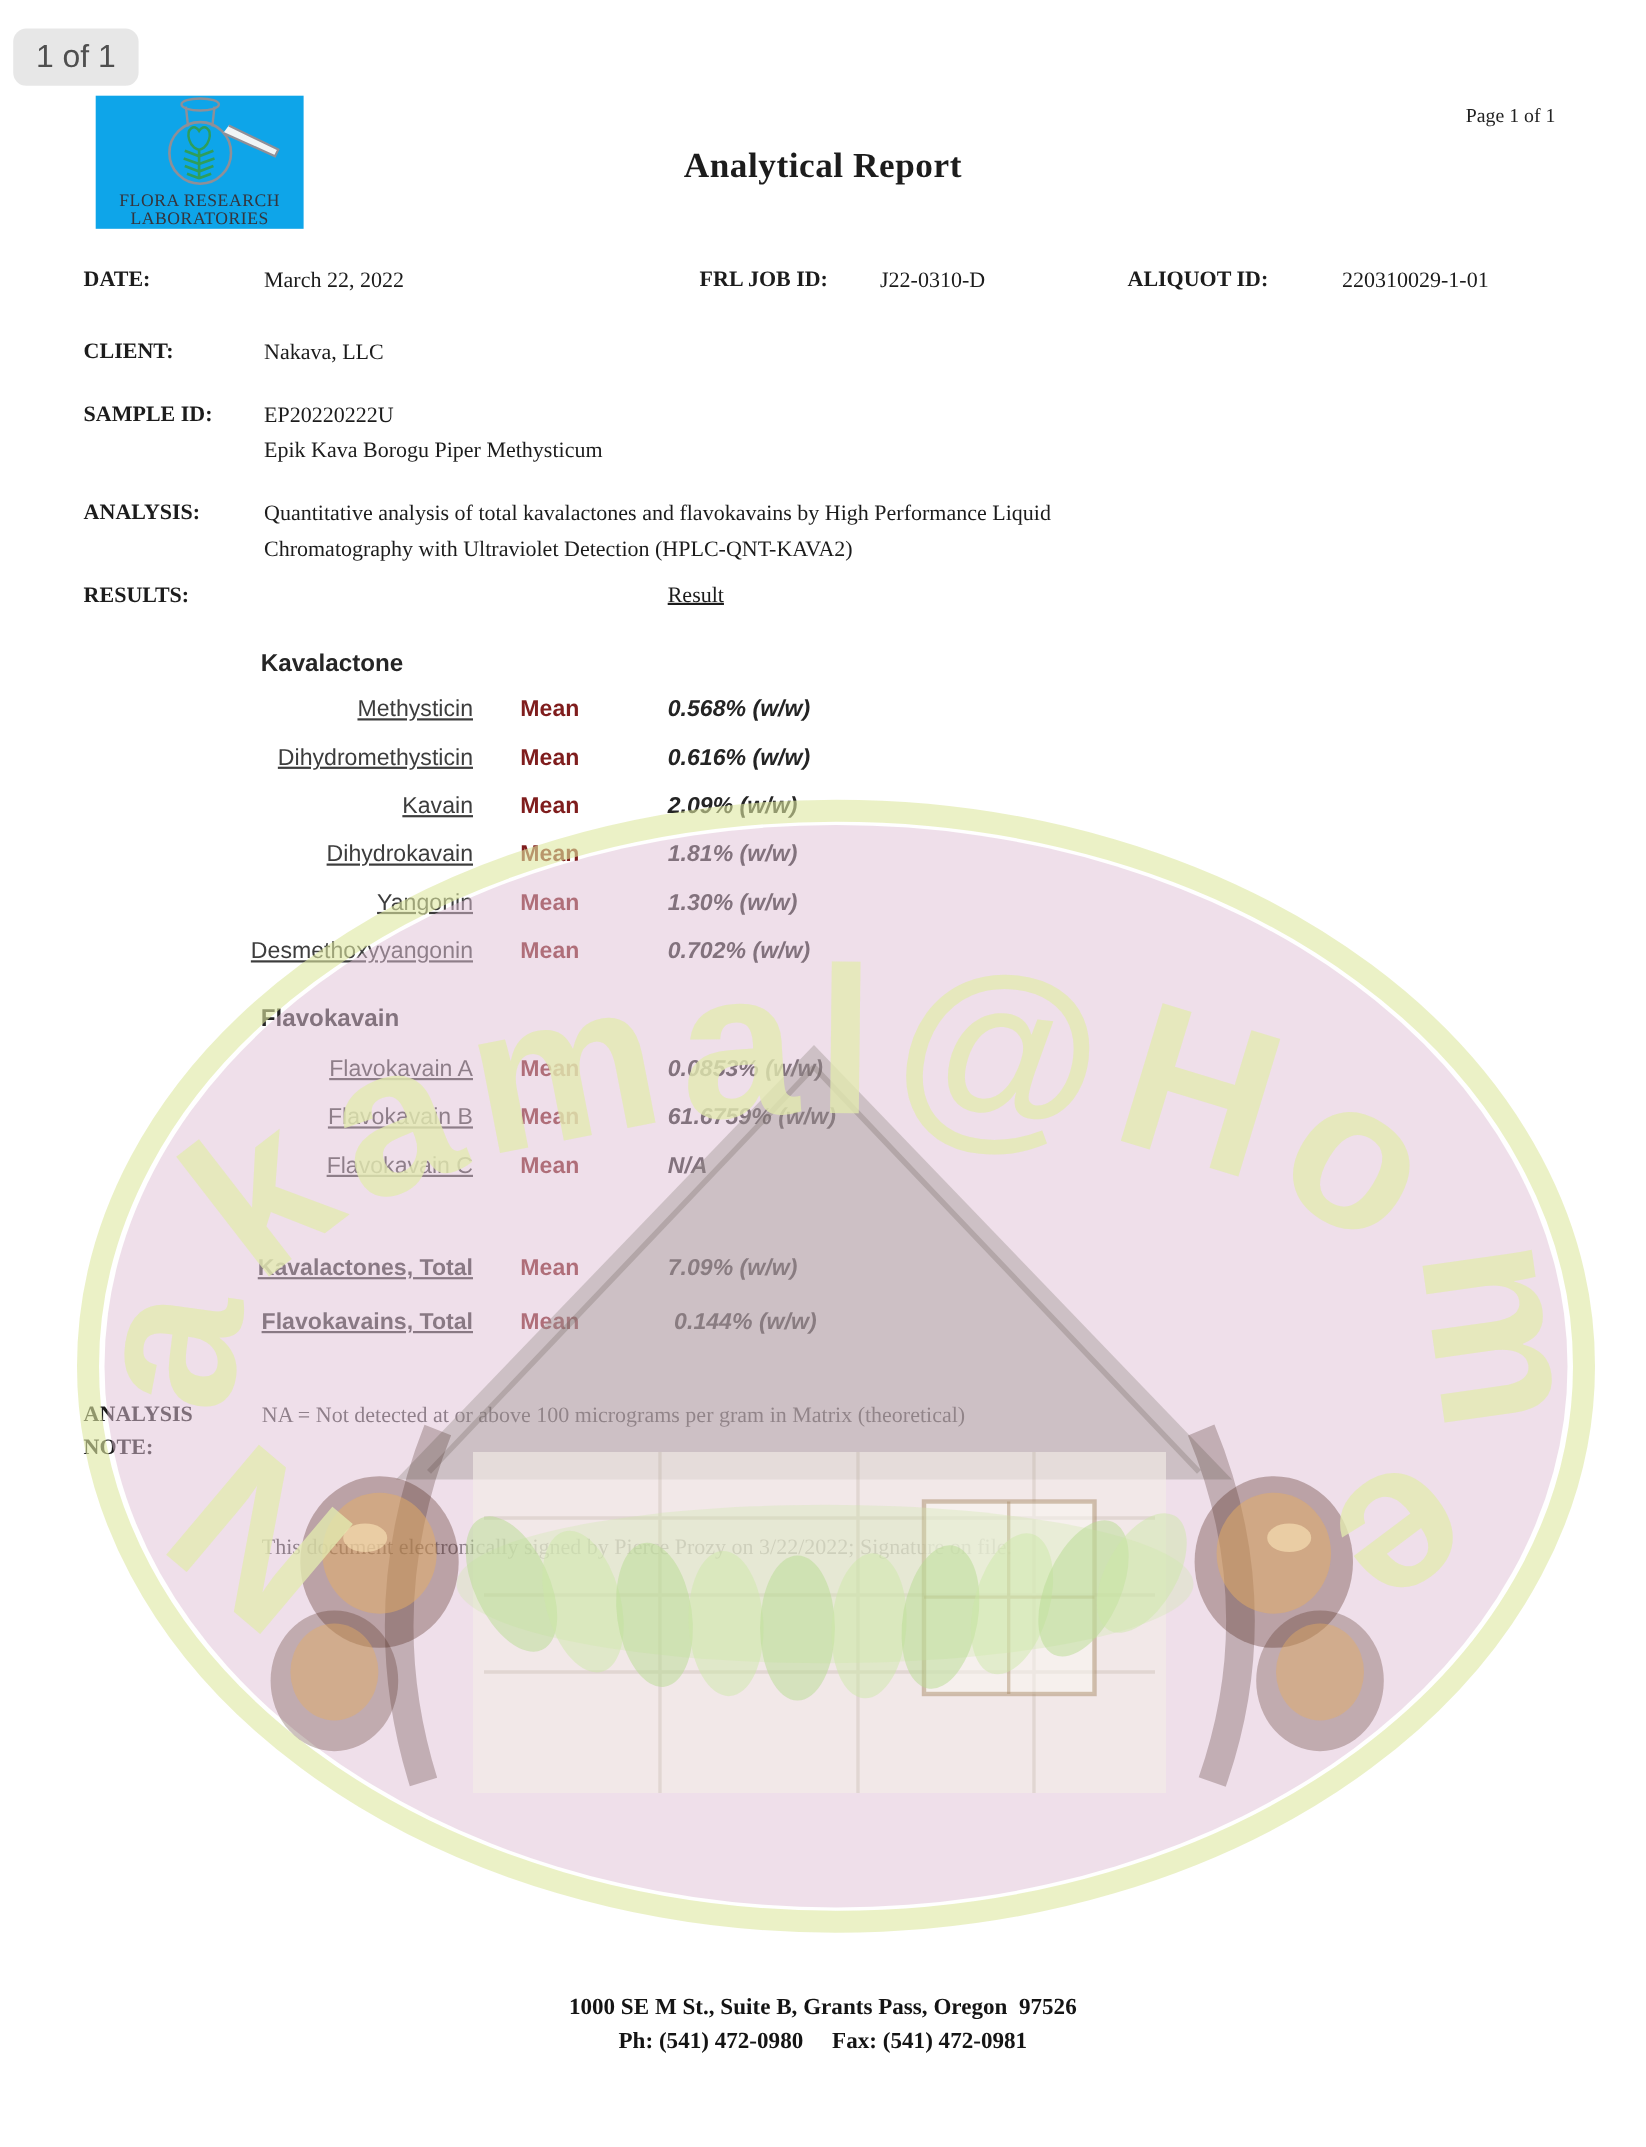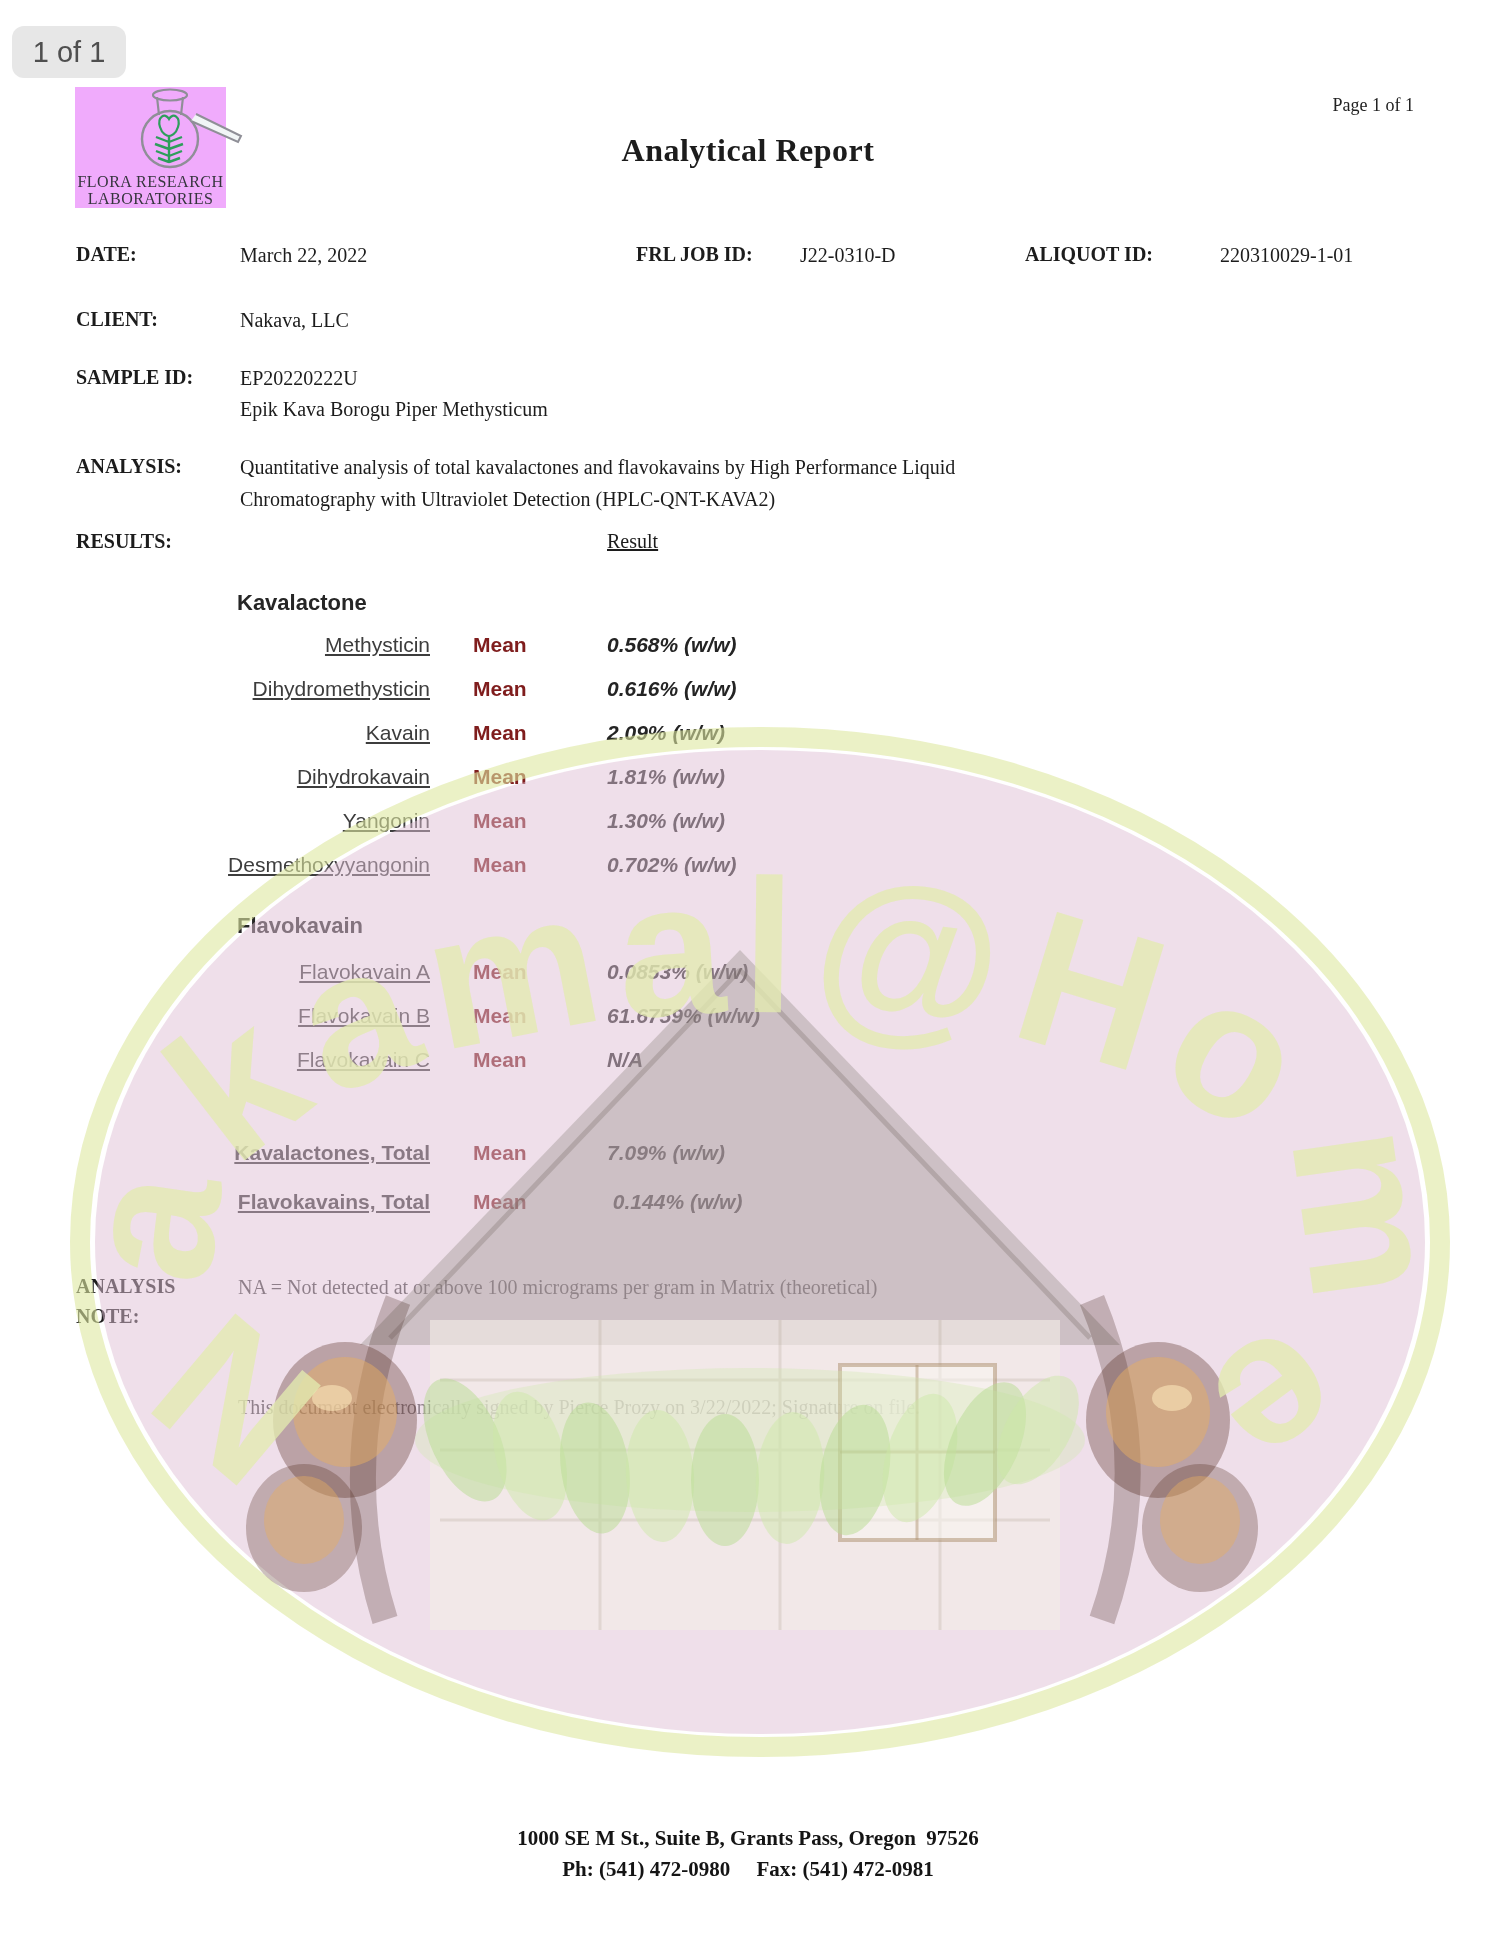--- a/index.html
+++ b/index.html
@@ -4,42 +4,42 @@
 <style>
   html,body{margin:0;padding:0;}
   body{width:1496px;height:1952px;position:relative;background:#ffffff;
        font-family:"Liberation Serif", serif;color:#1c1c1c;overflow:hidden;}
   
   .page-badge{position:absolute;left:12px;top:26px;width:114px;height:52px;
       background:rgba(230,230,230,0.95);border-radius:12px;display:flex;
       align-items:center;justify-content:center;
       font-family:"Liberation Sans",sans-serif;font-size:29px;color:#4f4f4f;z-index:20;text-align:center;}
   
-  .logo-box{position:absolute;left:75px;top:87px;width:151px;height:121px;
-      background:#f0abfc;z-index:2;text-align:center;}
+  .logo-box{position:absolute;left:87px;top:87px;width:189px;height:121px;
+      background:#0ea5e9;z-index:2;text-align:center;}
   .logo-text{font-family:"Liberation Serif",serif;color:#35353d;
       font-size:16px;line-height:17px;letter-spacing:0.5px;}
   .page-label{position:absolute;right:82px;top:95px;font-size:18px;color:#222;}
   .doc-title{position:absolute;left:0;right:0;top:132px;text-align:center;
       font-size:32px;font-weight:bold;letter-spacing:0.5px;}
   .meta-label{position:absolute;font-weight:bold;font-size:20px;white-space:pre;}
   .meta-value{position:absolute;font-size:20px;white-space:pre;}
   .underline{text-decoration:underline;}
   
   .sec-head{position:absolute;left:237px;font-family:"Liberation Sans",sans-serif;
       font-weight:bold;font-size:22px;color:#262626;}
   .trow{position:absolute;left:0;right:0;height:28px;
       font-family:"Liberation Sans",sans-serif;font-size:21px;}
   .trow .rlabel{position:absolute;left:150px;width:280px;text-align:right;color:#3d3d3d;text-decoration:underline;}
   .trow .stat{position:absolute;left:473px;font-weight:bold;color:#7f1d1d;}
   .trow .val{position:absolute;left:607px;font-weight:bold;color:#242424;white-space:pre;font-style:italic;}
   .trow .rlabel.bold{font-weight:bold;color:#333;}
   .note-text{position:absolute;font-size:20px;color:#3f3f3f;}
   .footer-line{position:absolute;left:0;right:0;text-align:center;
-      font-weight:bold;font-size:21px;color:#141414;white-space:pre;margin-top:14px;}
+      font-weight:bold;font-size:21px;color:#141414;white-space:pre;}
   .watermark{position:absolute;left:80px;top:740px;z-index:10;pointer-events:none;}
 </style>
 </head>
 <body>
 
 <div class="page-badge">
   <span>1 of 1</span>
 </div>
 
 <div class="logo-box">

